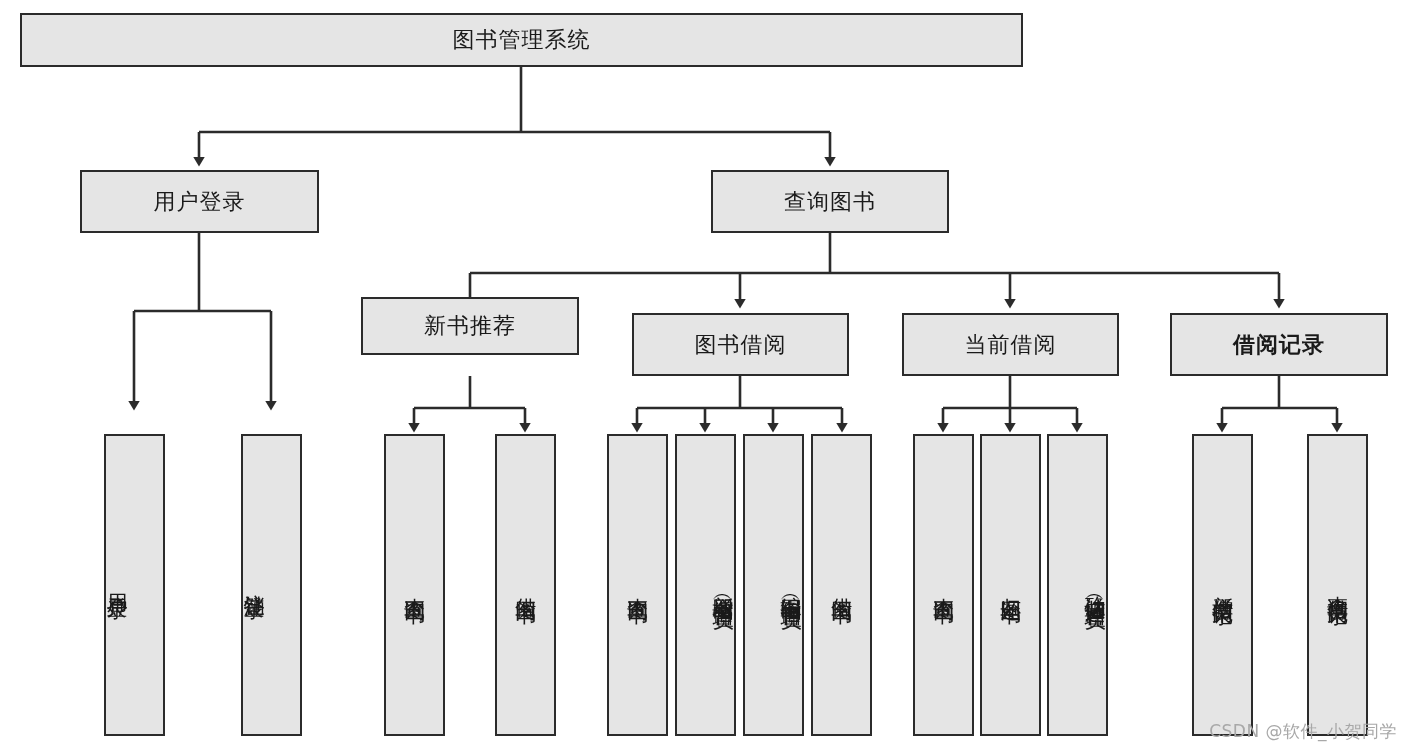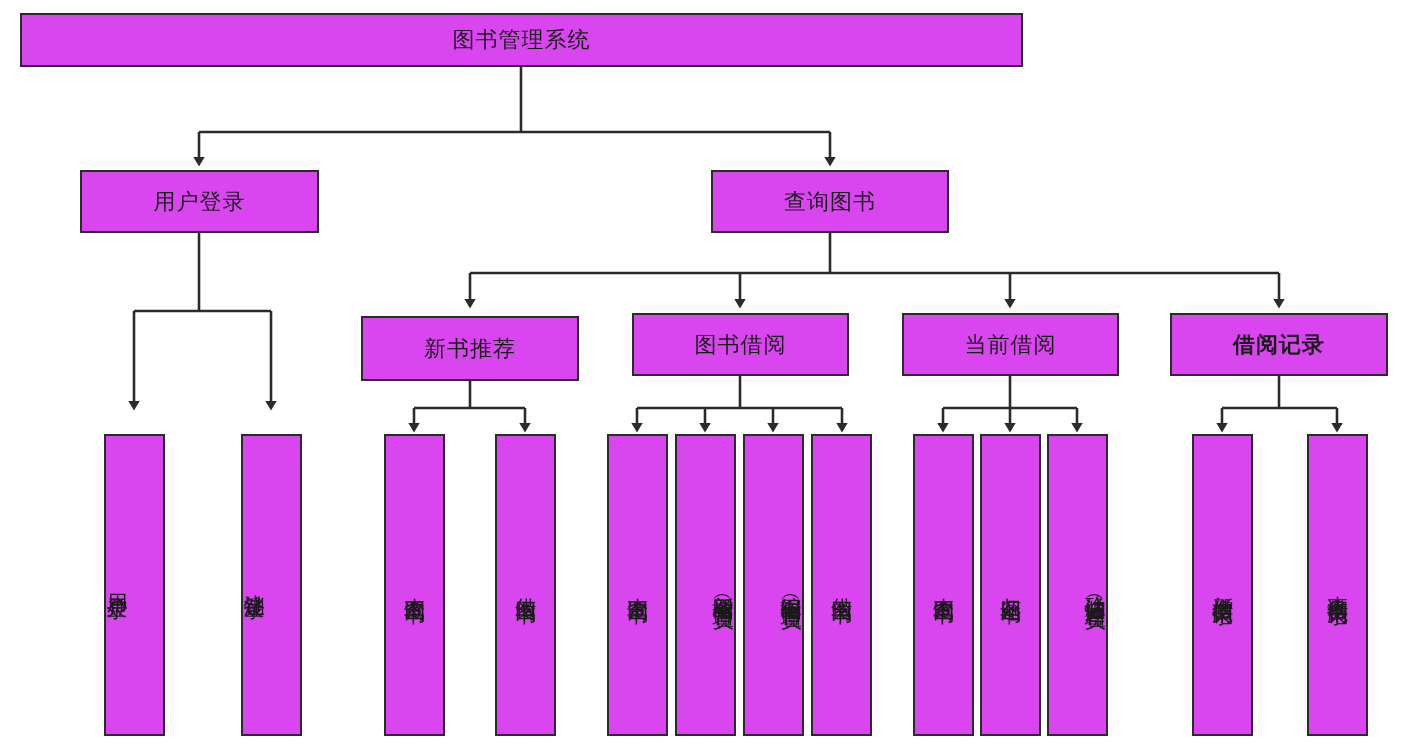--- a/index.html
+++ b/index.html
@@ -20,21 +20,21 @@
   #edges {
     position: absolute;
     left: 0;
     top: 0;
     width: 1405px;
     height: 747px;
   }
   .node {
     position: absolute;
     box-sizing: border-box;
-    background: #d946ef;
+    background: #e5e5e5;
     border: 2px solid #2b2b2b;
     display: flex;
     align-items: center;
     justify-content: center;
     color: #1a1a1a;
   }
   .node-h {
     font-size: 22px;
     letter-spacing: 1px;
   }
@@ -127,21 +127,21 @@
       <path d="M1222,408 L1222,424" marker-end="url(#arrow)"></path>
       <path d="M1337,408 L1337,424" marker-end="url(#arrow)"></path>
     </g>
   </svg>
 
   <div class="node node-root" style="left:20px; top:13px; width:1003px; height:54px;">图书管理系统</div>
 
   <div class="node node-h" style="left:80px; top:170px; width:239px; height:63px;">用户登录</div>
   <div class="node node-h" style="left:711px; top:170px; width:238px; height:63px;">查询图书</div>
 
-  <div class="node node-h" style="left:361px; top:316px; width:218px; height:65px;">新书推荐</div>
+  <div class="node node-h" style="left:361px; top:297px; width:218px; height:58px;">新书推荐</div>
   <div class="node node-h" style="left:902px; top:313px; width:217px; height:63px;">当前借阅</div>
   <div class="node node-h" style="left:632px; top:313px; width:217px; height:63px;">图书借阅</div>
   <div class="node node-h" style="left:1170px; top:313px; width:218px; height:63px;font-weight:bold;">借阅记录</div>
 
   <div class="node node-v leaf-bottom" style="left:104px; top:434px; width:61px; height:302px;">
     <span class="label-v">用户登录</span>
   </div>
   <div class="node node-v leaf-bottom" style="left:241px; top:434px; width:61px; height:302px;">
     <span class="label-v">注销登录</span>
   </div>
@@ -176,13 +176,14 @@
     <span class="label-v">确认归还（管理员）</span>
   </div>
 
   <div class="node node-v" style="left:1192px; top:434px; width:61px; height:302px; align-items:center; padding-top:0;">
     <span class="label-v">新增借阅记录</span>
   </div>
   <div class="node node-v" style="left:1307px; top:434px; width:61px; height:302px; align-items:center; padding-top:0;">
     <span class="label-v">查询借阅记录</span>
   </div>
 
+  <div id="watermark">CSDN @软件_小贺同学</div>
 </div>
 
 </body></html>

